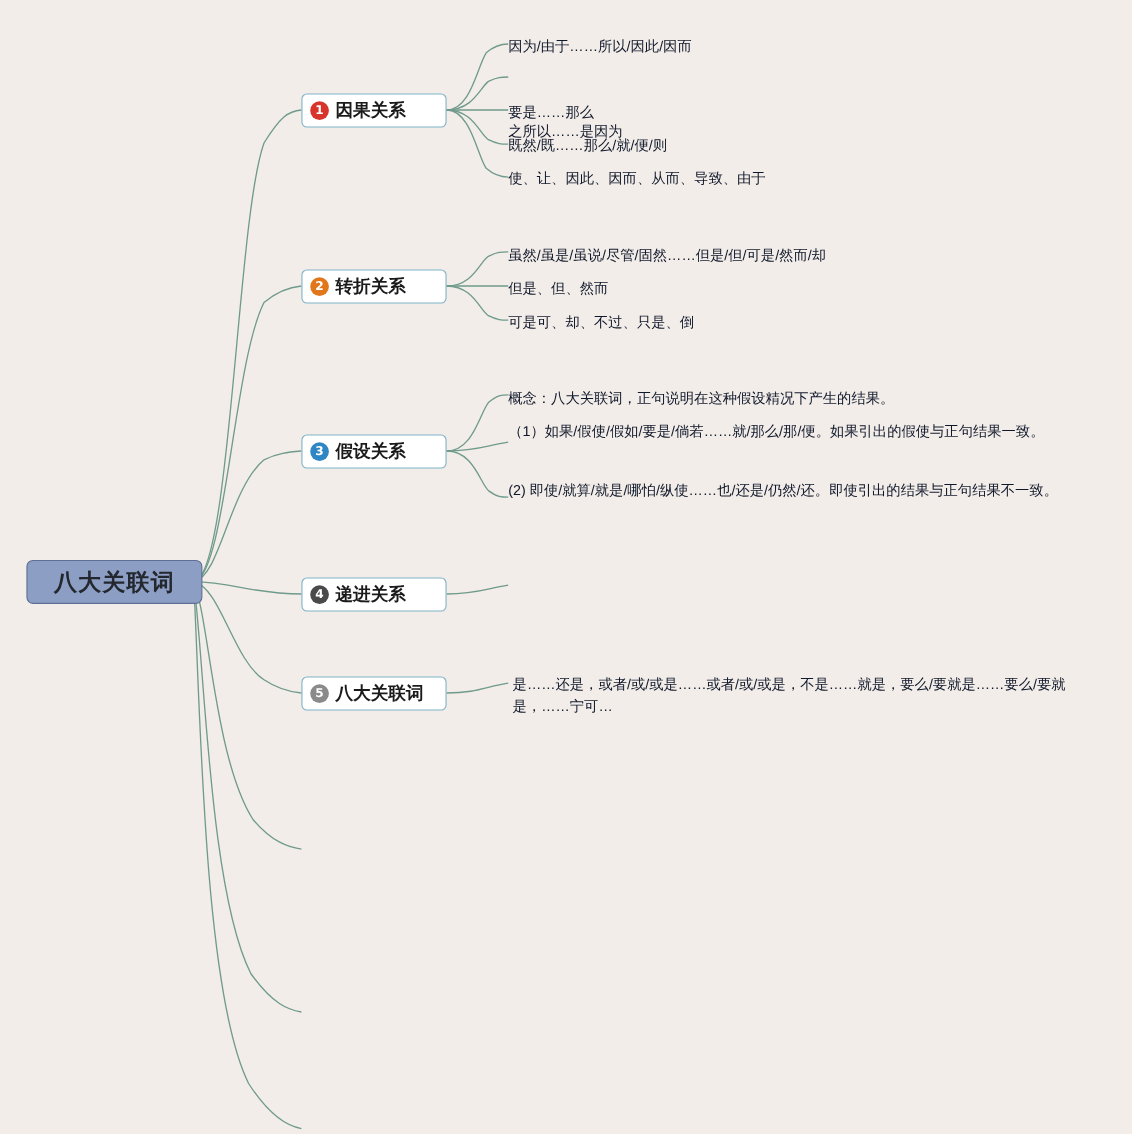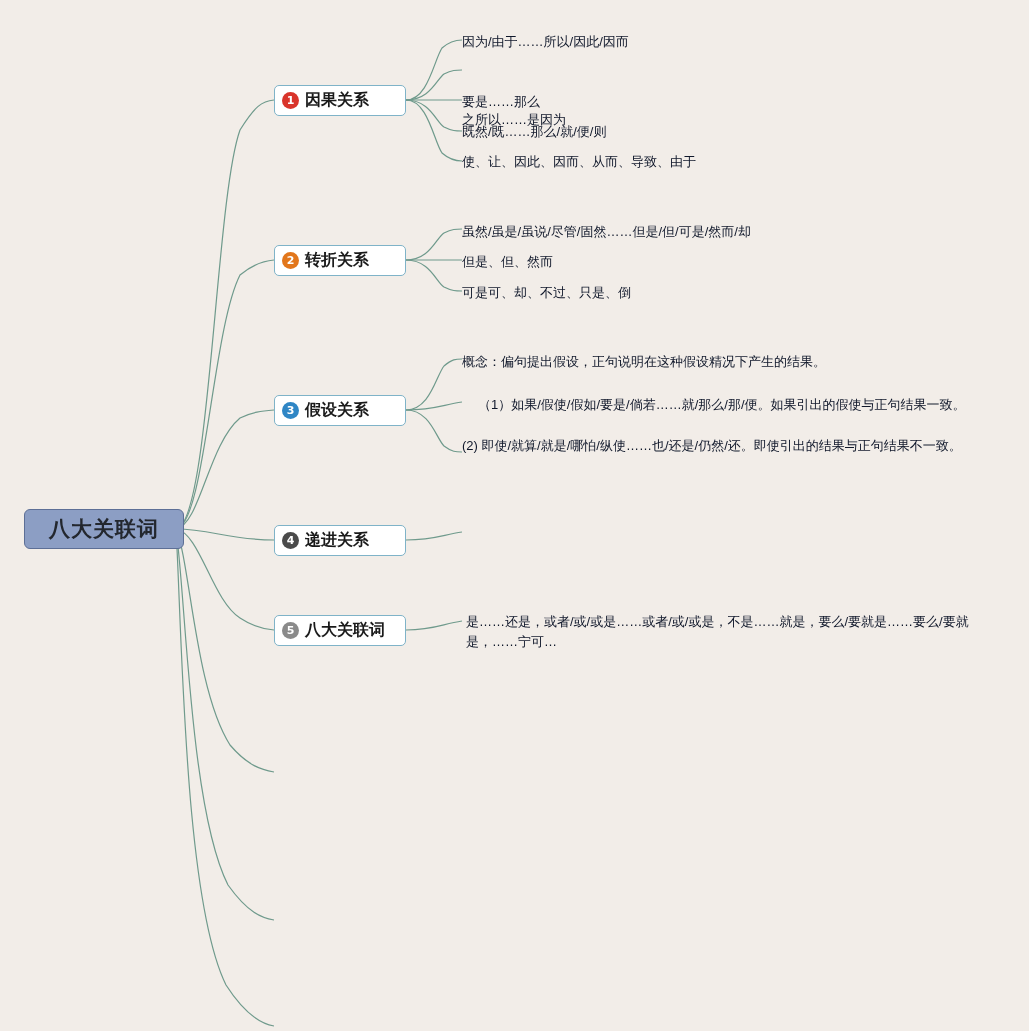--- a/index.html
+++ b/index.html
@@ -140,22 +140,22 @@
     <span>转折关系</span>
   </div>
   <div class="leaf" style="left:462px; top:222px; width:530px;">虽然/虽是/虽说/尽管/固然……但是/但/可是/然而/却</div>
   <div class="leaf" style="left:462px; top:252px; width:530px;">但是、但、然而</div>
   <div class="leaf" style="left:462px; top:283px; width:530px;">可是可、却、不过、只是、倒</div>
 
   <div class="branch-node" style="left:274px; top:395px; width:132px;">
     <span class="badge" style="background:#2f86c5;">3</span>
     <span>假设关系</span>
   </div>
-  <div class="leaf" style="left:462px; top:352px; width:520px;">概念：偏句提出假设，正句说明在这种假设精况下产生的结果。</div>
-  <div class="leaf indent" style="left:462px; top:395px; width:520px;margin-left:16px;">（1）如果/假使/假如/要是/倘若……就/那么/那/便。如果引出的假使与正句结果一致。</div>
+  <div class="leaf" style="left:462px; top:352px; width:520px;">概念：八大关联词，正句说明在这种假设精况下产生的结果。</div>
+  <div class="leaf indent" style="left:462px; top:382px; width:520px;">（1）如果/假使/假如/要是/倘若……就/那么/那/便。如果引出的假使与正句结果一致。</div>
   <div class="leaf indent" style="left:462px; top:436px; width:520px;">(2) 即使/就算/就是/哪怕/纵使……也/还是/仍然/还。即使引出的结果与正句结果不一致。</div>
 
   <div class="branch-node" style="left:274px; top:525px; width:132px;">
     <span class="badge" style="background:#4a4a4a;">4</span>
     <span>递进关系</span>
   </div>
 
   <div class="branch-node" style="left:274px; top:615px; width:132px;">
     <span class="badge" style="background:#8a8a8a;">5</span>
     <span>八大关联词</span>

